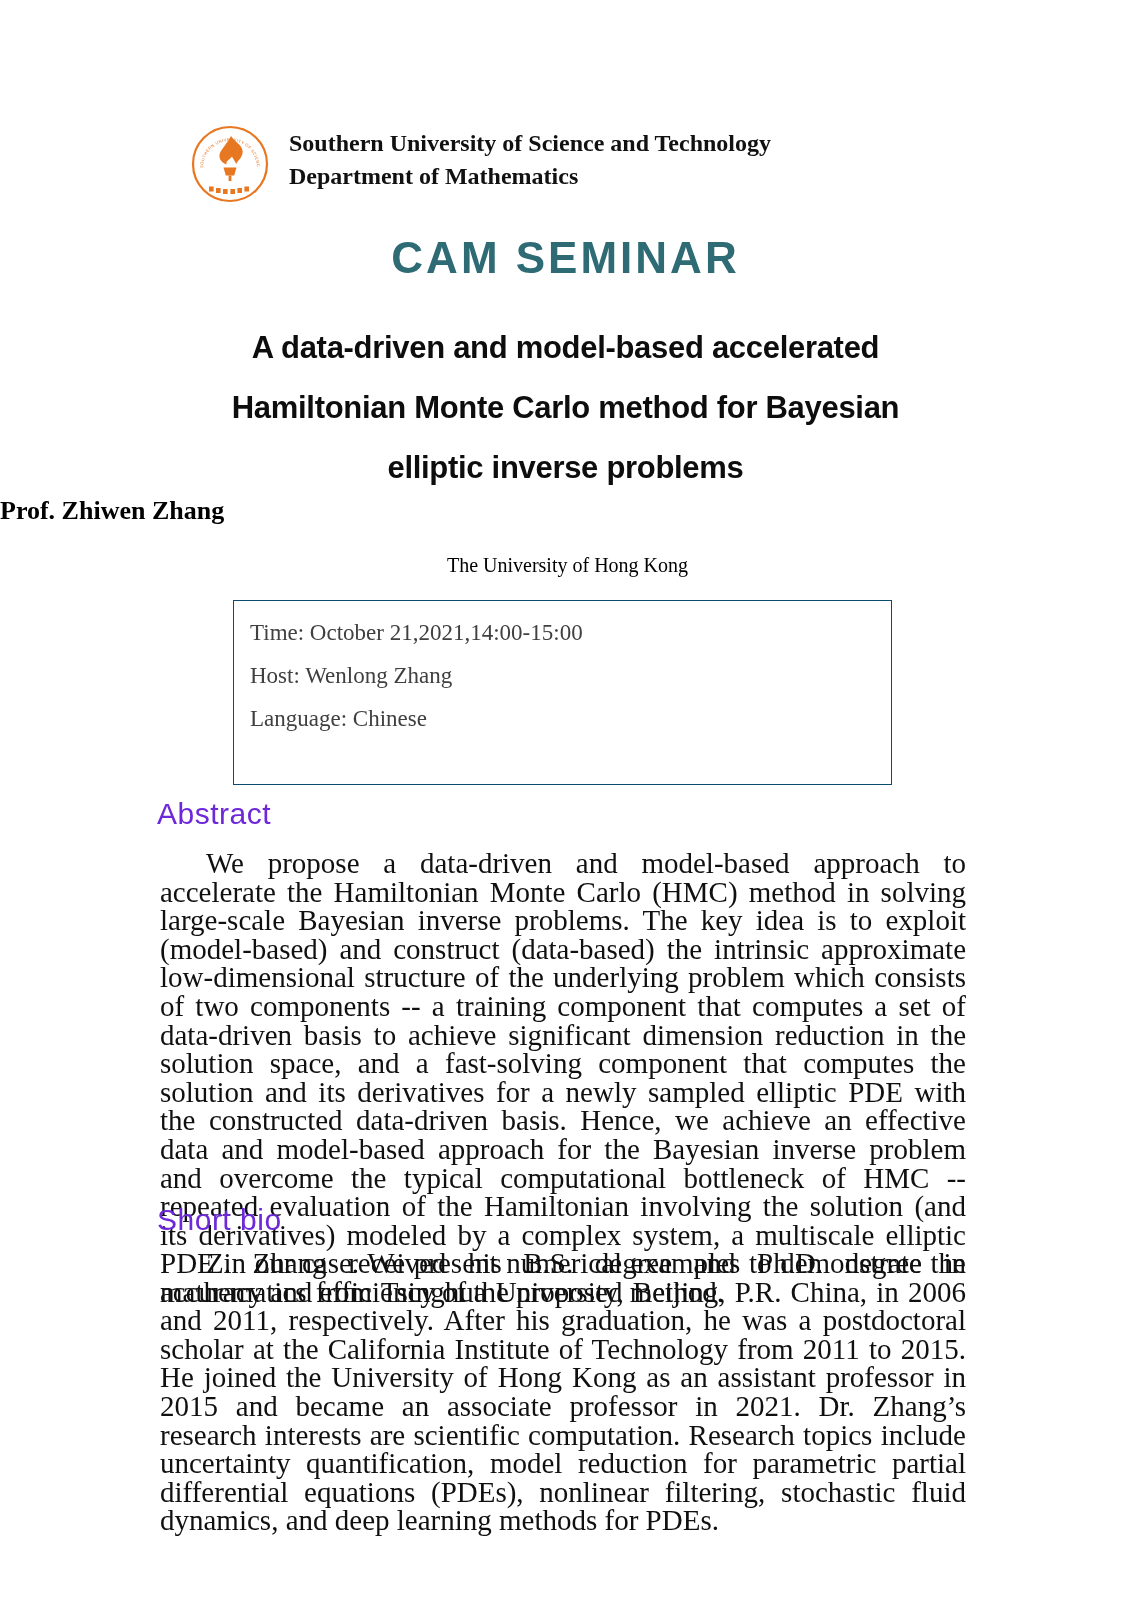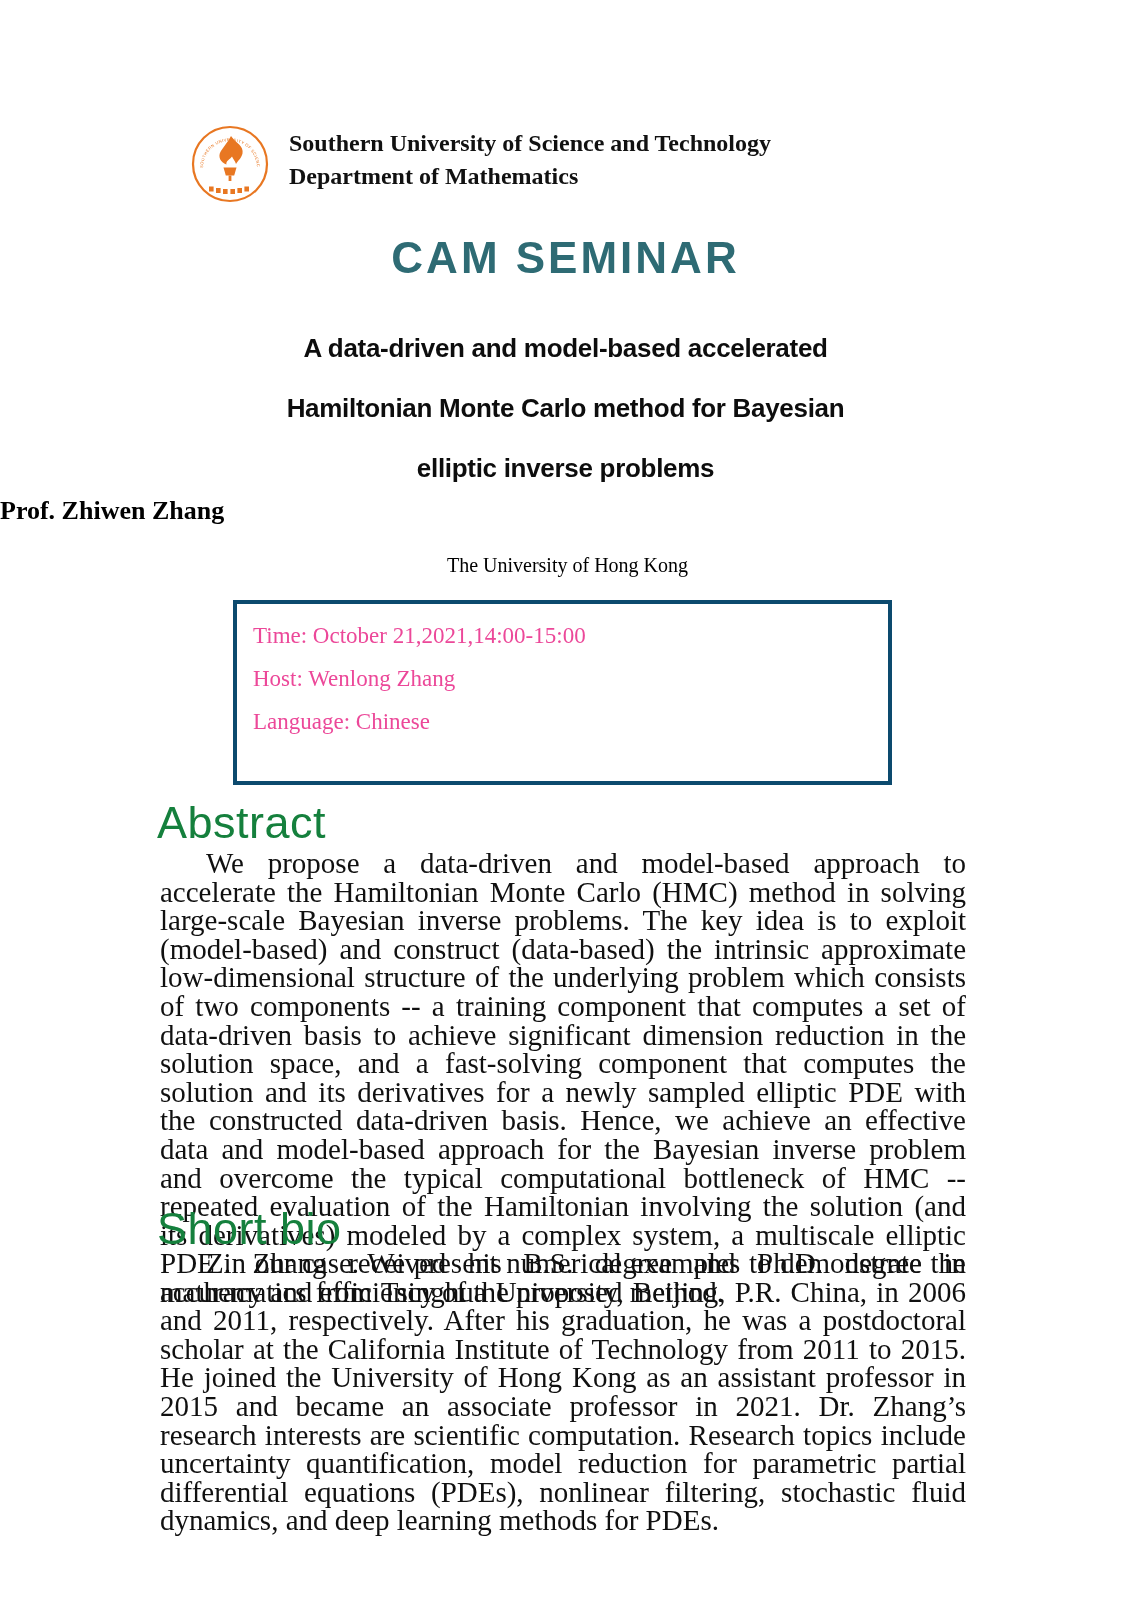--- a/index.html
+++ b/index.html
@@ -20,47 +20,47 @@
   .cam {
     position:absolute; left:0; top:233px; width:1131px; text-align:center;
     font-family:Liberation Sans, sans-serif; font-weight:700;
     font-size:44px; letter-spacing:3px; color:#2E6B74;
   }
 
   
   .talk-title {
     position:absolute; left:0; top:318px; width:1131px; text-align:center;
     font-family:"Liberation Sans", sans-serif; font-weight:700;
-    font-size:26px; color:#0d0d0d; letter-spacing:-0.3px;
+    font-size:31px; color:#0d0d0d; letter-spacing:-0.3px;
   }
   .talk-title .line { height:60px; line-height:60px; }
 
   .speaker {
     position:absolute; left:0; top:496px; width:1131px; text-align:left;
     font-family:"Liberation Serif", serif; font-weight:700; font-size:26px; color:#000;
   }
   .affiliation {
     position:absolute; left:2px; top:554px; width:1131px; text-align:center;
     font-family:"Liberation Serif", serif; font-size:20px; color:#000;
   }
 
   
   .details-box {
     position:absolute; left:233px; top:600px; width:659px; height:185px;
-    border:4px solid #0c4a6e; box-sizing:border-box;
+    border:1px solid #0c4a6e; box-sizing:border-box;
     padding:10px 10px 0 16px; overflow:hidden;
-    font-family:"Liberation Serif", serif; font-size:23px; color:#ec4899;
+    font-family:"Liberation Serif", serif; font-size:23px; color:#404040;
   }
   .details-box .line { height:43px; line-height:43px; white-space:nowrap; }
 
   
   .section-heading {
     position:absolute; left:157px;
     font-family:"Liberation Sans", sans-serif; font-weight:400;
-    font-size:45px; color:#15803d; letter-spacing:0.5px;
+    font-size:30px; color:#6d28d9; letter-spacing:0.5px;
   }
   .abstract-heading { top:797px; }
   .bio-heading { top:1203px; }
 
   
   .body-text {
     position:absolute; left:160px; width:806px;
     font-family:"Liberation Serif", serif; font-size:29px;
     line-height:28.6px; text-align:justify; color:#101010;
     text-indent:46px;

